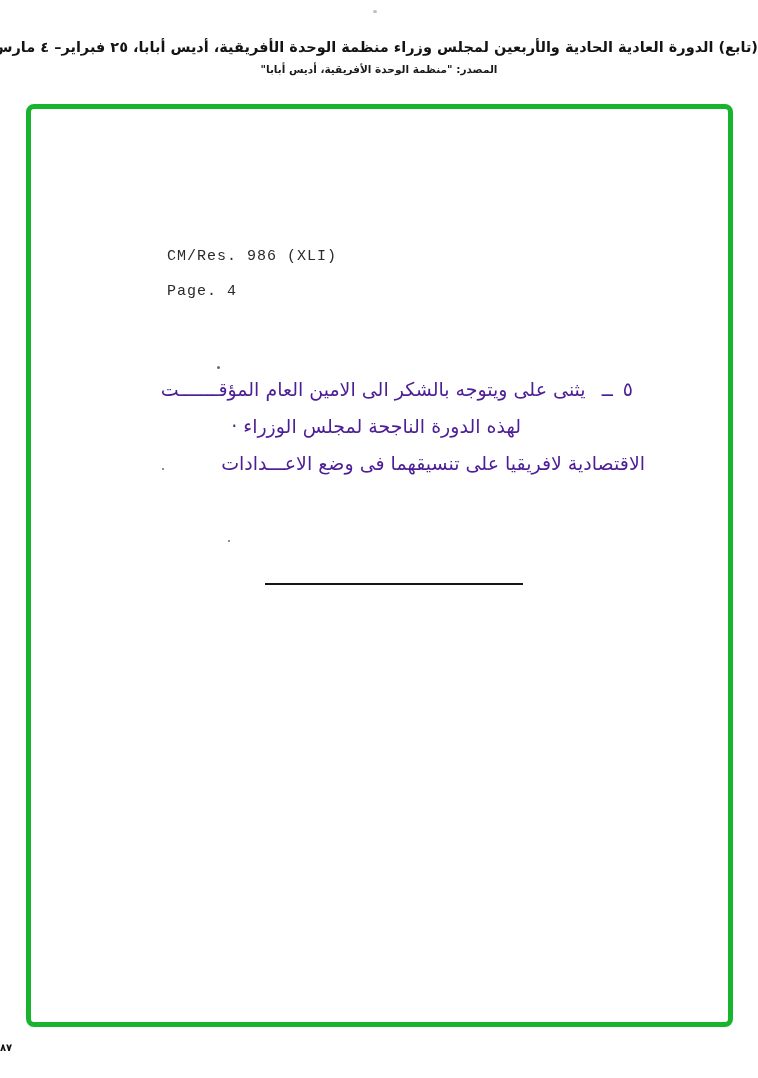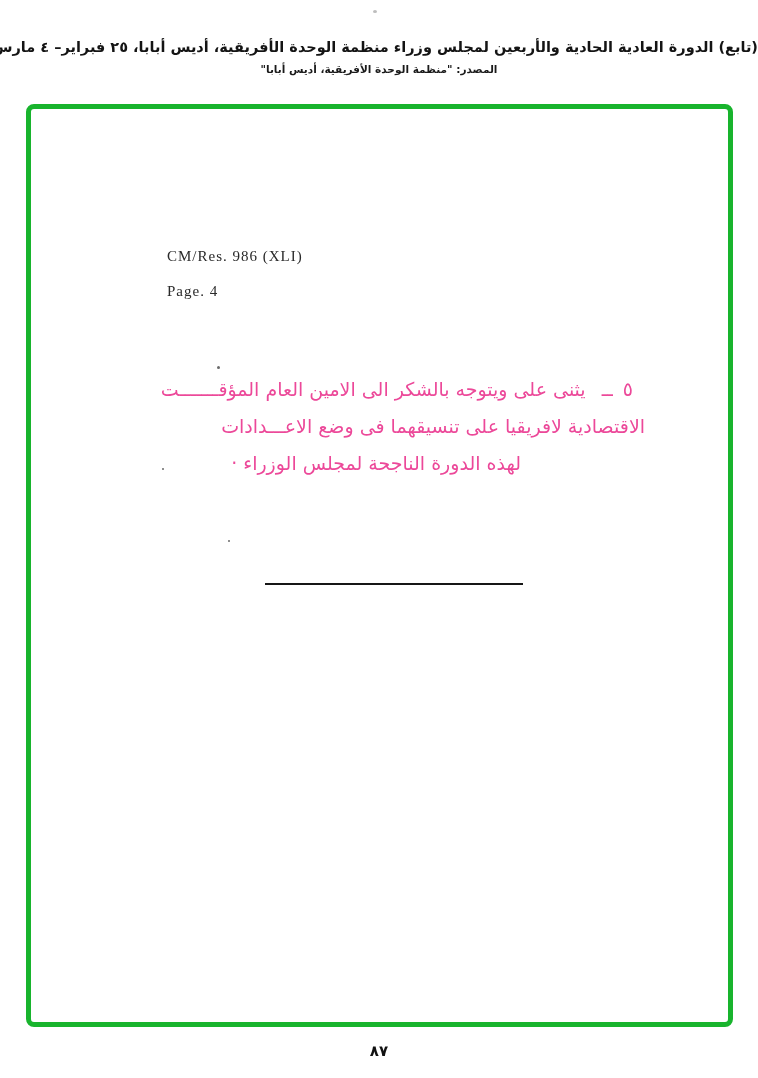--- a/index.html
+++ b/index.html
@@ -38,58 +38,58 @@
     left:26px;top:104px;
     width:697px;height:913px;       
     border:5px solid #18b42d;
     border-radius:8px;
     background:#ffffff;
   }
   
   .ref-block{
     position:absolute;
     left:136px;top:130px;
-    font-family:Liberation Serif, serif;
+    font-family:Liberation Mono, monospace;
     font-size:15px;
     letter-spacing:1px;
     color:#2a2a2a;
     line-height:35px;
     white-space:nowrap;
   }
   
   .arabic-para{
     position:absolute;
     top:262px;right:95px;
     width:512px;
     direction:rtl;
     text-align:right;
     font-size:19px;
-    color:#ec4899;
+    color:#4c1d95;
     line-height:37px;
   }
   .para-line{white-space:nowrap;}
   .para-first{display:block;}
   .para-num{display:inline-block;}
   .para-dash{display:inline-block;margin:0 10px 0 16px;letter-spacing:-1px;}
   .indent-l2{margin-right:16px;}
   .indent-l3{margin-right:-12px;}
   .indent-l4{margin-right:112px;}
   
   .divider{
     position:absolute;
     left:234px;top:474px;
     width:258px;height:2px;
     background:#161616;
   }
   
   .page-number{
     position:absolute;
     top:1042px;left:0;right:0;
-    text-align:center;
-    font-size:15px;
+    text-align:left;
+    font-size:10px;
     font-weight:bold;
     color:#111;
     letter-spacing:2px;
   }
   
   .speck{position:absolute;border-radius:50%;background:#6a6a6a;}
   .sp1{left:217px;top:366px;width:3px;height:3px;}
   .sp2{left:162px;top:468px;width:2px;height:2px;}
   .sp3{left:228px;top:540px;width:2px;height:2px;}
   .sp4{left:373px;top:10px;width:4px;height:3px;background:#bdbdbd;}
@@ -108,22 +108,22 @@
 
     <div class="ref-block">
       <div>CM/Res. 986 (XLI)</div>
       <div>Page. 4</div>
     </div>
 
     <div class="arabic-para" dir="rtl">
       <div class="para-line para-first">
         <span class="para-num">٥</span><span class="para-dash">ــ</span><span>يثنى على ويتوجه بالشكر الى الامين العام المؤقـــــــت</span>
       </div>
+      <div class="para-line indent-l4">لهذه الدورة الناجحة لمجلس الوزراء ·</div>
       <div class="para-line indent-l3">الاقتصادية لافريقيا على تنسيقهما فى وضع الاعـــدادات</div>
-      <div class="para-line indent-l4">لهذه الدورة الناجحة لمجلس الوزراء ·</div>
     </div>
 
     <div class="divider"></div>
 
   </div>
 
   <div class="page-number">٨٧</div>
 
   <div class="speck sp1"></div>
   <div class="speck sp2"></div>

